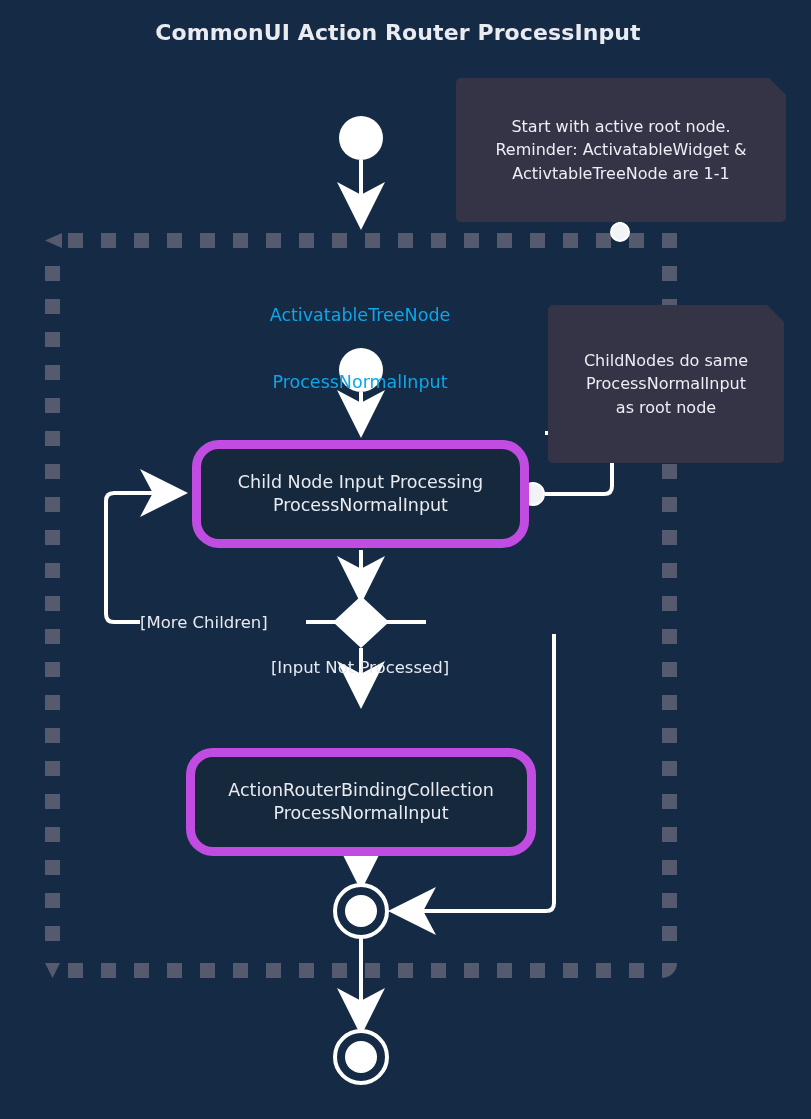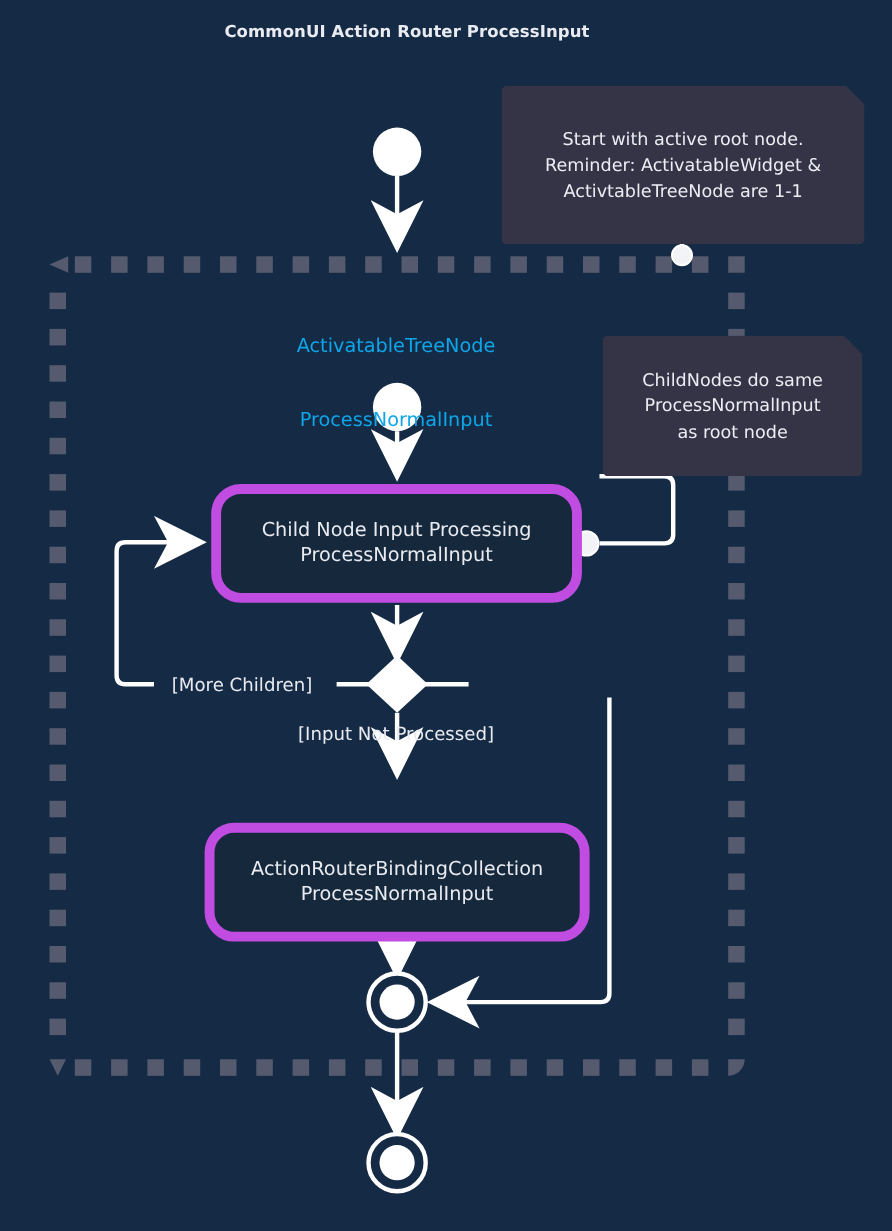--- a/index.html
+++ b/index.html
@@ -25,24 +25,25 @@
     left: 0;
     width: 811px;
     height: 1119px;
   }
   .page-title {
     position: absolute;
     top: 20px;
     left: 0;
     width: 740px;
     text-align: center;
-    font-size: 15px;
+    font-size: 22px;
     font-weight: bold;
     color: #e9ebf1;
     letter-spacing: 0.1px;
+    padding-left: 28px;
   }
   .txt {
     position: absolute;
     text-align: center;
     color: #0ea5e9;
     white-space: pre;
     line-height: 1.28;
   }
   .partition-label {
     font-size: 17.5px;
@@ -68,21 +69,21 @@
     top: 78px;
     width: 330px;
     height: 144px;
     border-radius: 5px;
     clip-path: polygon(0 0, calc(100% - 17px) 0, 100% 17px, 100% 100%, 0 100%);
   }
   #note-children {
     left: 548px;
     top: 305px;
     width: 236px;
-    height: 128px;
+    height: 158px;
     border-radius: 5px;
     clip-path: polygon(0 0, calc(100% - 17px) 0, 100% 17px, 100% 100%, 0 100%);
   }
   .activity-box {
     position: absolute;
     box-sizing: border-box;
     background: #16283c;
     border: 9px solid #c14ce2;
     border-radius: 27px;
     display: flex;
@@ -103,21 +104,21 @@
     left: 186px;
     top: 712px;
     width: 350px;
     height: 108px;
     margin-top: 36px;
   }
   .guard {
     font-size: 16.5px;
     color: #e8eaf0;
   }
-  #guard-more-children { left: 140px; top: 612px; width: 160px; text-align: center; }
+  #guard-more-children { left: 140px; top: 612px; width: 160px; text-align: left; }
   #guard-child-processed { left: 431px; top: 612px; width: 240px; text-align: left; }
   #guard-input-not-processed { left: 200px; top: 657px; width: 320px; }
 </style>
 </head>
 <body>
 
 <div id="diagram-root">
 
   <div class="page-title">CommonUI Action Router ProcessInput</div>
 

